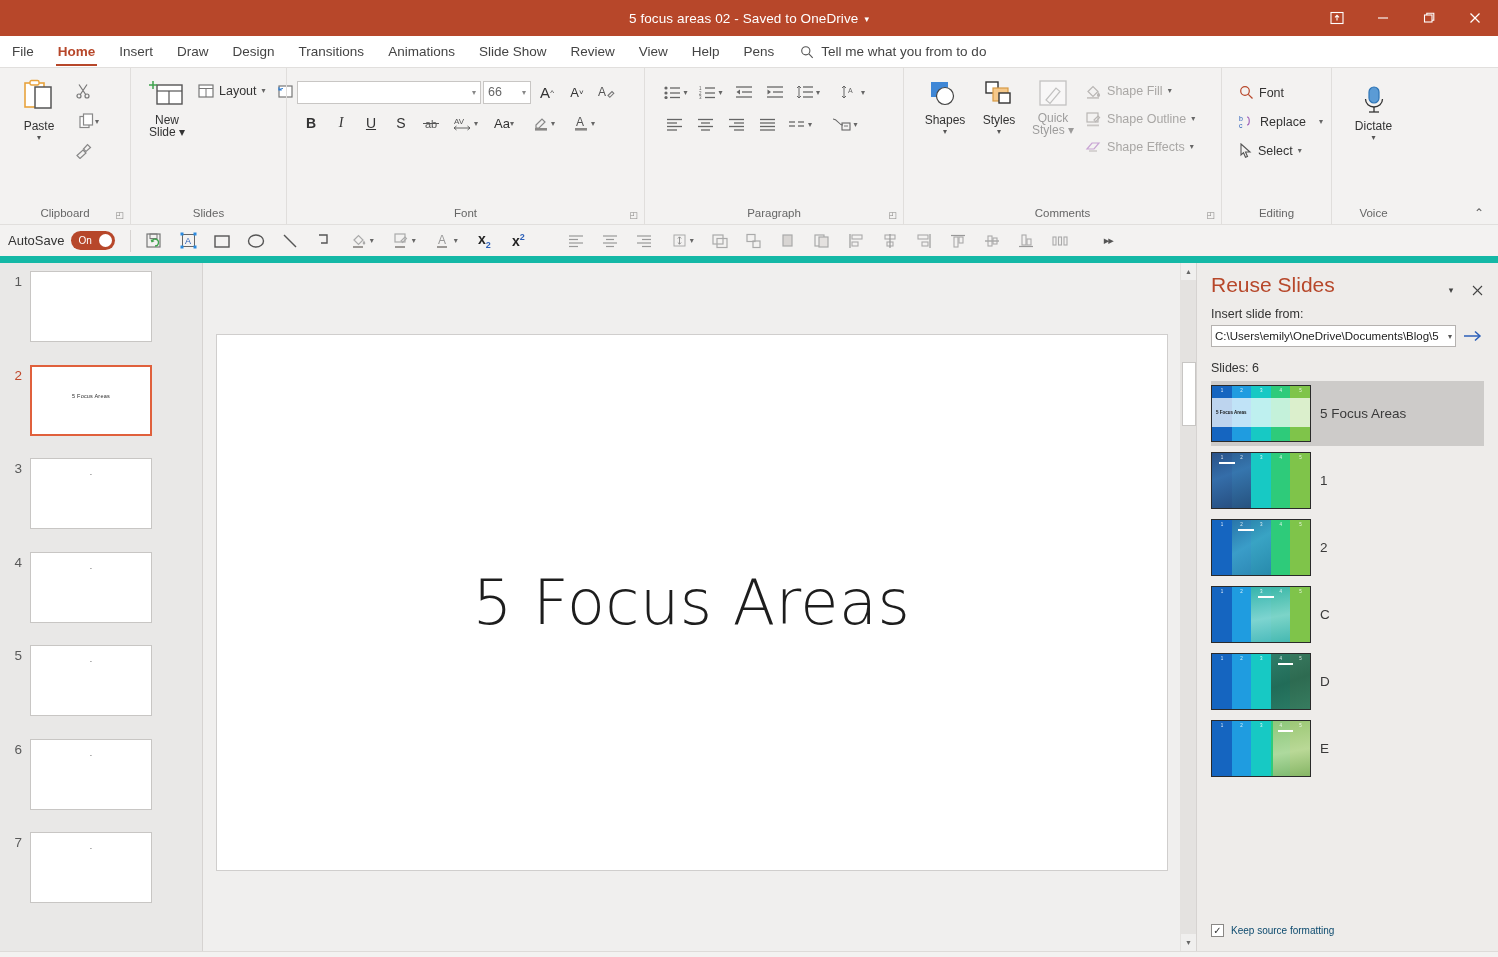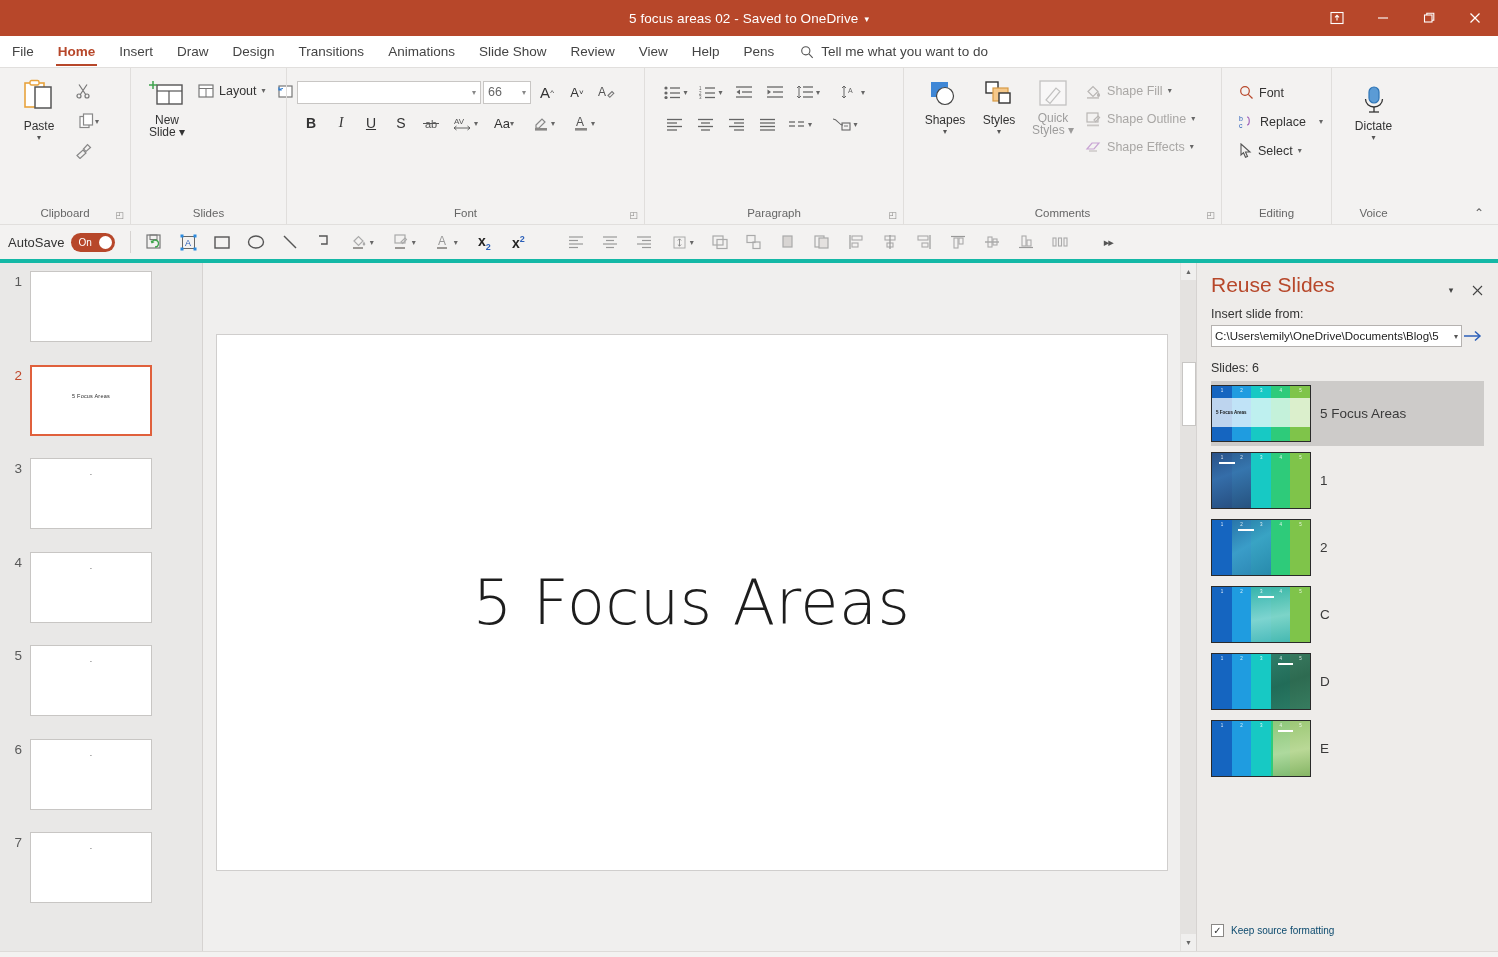--- a/index.html
+++ b/index.html
@@ -105,21 +105,21 @@
 
   
   .pgrow { display:flex; align-items:center; gap:1px;}
   .pbtn {
     min-width:26px; height:26px; display:flex; align-items:center; justify-content:center;
     border-radius:2px; cursor:default; padding:0 2px; gap:2px;
   }
 
   
   .qbar {
-    height:38px; background:#f3f2f1; border-bottom:4px solid #14b8a6;
+    height:38px; background:#f3f2f1; border-bottom:7px solid #14b8a6;
     display:flex; align-items:center; padding:0 8px; gap:2px;
   }
   .autosave { display:flex; align-items:center; gap:7px; margin-right:8px; }
   .as-label { font-size:13px; color:#333; }
   .as-toggle {
     width:44px; height:19px; border-radius:10px; background:#b7472a;
     display:flex; align-items:center; padding:0 3px; color:#fff; font-size:10px;
     position:relative;
   }
   .as-knob { width:13px; height:13px; border-radius:50%; background:#fff; position:absolute; right:3px;}
@@ -183,21 +183,21 @@
   .pane {
     width:302px; background:#eeecea; border-left:1px solid #d6d3d1;
     display:flex; flex-direction:column; position:relative;
   }
   .pane-hdr { display:flex; align-items:flex-start; padding:10px 12px 0 14px; }
   .pane-title { font-size:21px; color:#b7472a; font-weight:400; }
   .pane-hdr-btns { margin-left:auto; display:flex; align-items:center; gap:8px; padding-top:8px;}
   .pane-ico { width:18px; height:18px; display:flex; align-items:center; justify-content:center; color:#444; cursor:default;}
   .pane-body { padding:8px 14px 0 14px; }
   .pane-lbl { font-size:12.5px; color:#333; margin-bottom:4px; }
-  .path-row { display:flex; align-items:flex-end; }
+  .path-row { display:flex; align-items:flex-end; gap:6px; }
   .path-combo {
     flex:1; height:22px; background:#fff; border:1px solid #b5b2b0;
     display:flex; align-items:center; padding:0 3px; font-size:11.5px; color:#222;
     overflow:hidden; white-space:nowrap;
   }
   .path-car { margin-left:auto; font-size:8px; color:#555; padding-left:4px;}
   .go-arrow { width:22px; height:22px; display:flex; align-items:center; justify-content:center; color:#2b5fb8; }
   .browse-wrap { display:flex; justify-content:flex-end; margin-top:4px; }
   .browse-btn {
     background:#fff; border:1px solid #b5b2b0; font-size:12.5px; color:#222;
@@ -295,21 +295,21 @@
     <div class="tab">Help</div>
     <div class="tab">Pens</div>
 
     <div class="tellme">
       <span class="icobox">
         <svg width="14" height="14" viewBox="0 0 14 14">
             <circle cx="5.8" cy="5.8" r="4.1" fill="none" stroke="#555" stroke-width="1.1"></circle>
             <line x1="8.9" y1="8.9" x2="12.7" y2="12.9" stroke="#555" stroke-width="1.1"></line>
           </svg>
       </span>
-      <span>Tell me what you want to do</span>
+      <span>Tell me what you from to do</span>
     </div>
 
   </div>
 
   <div class="ribbon">
 
     <div class="grp" style="width:130px">
       <div class="grp-body clip-wrap" style="padding-left:10px">
         <div class="bigbtn" style="min-width:58px">
           <span class="icobox">

